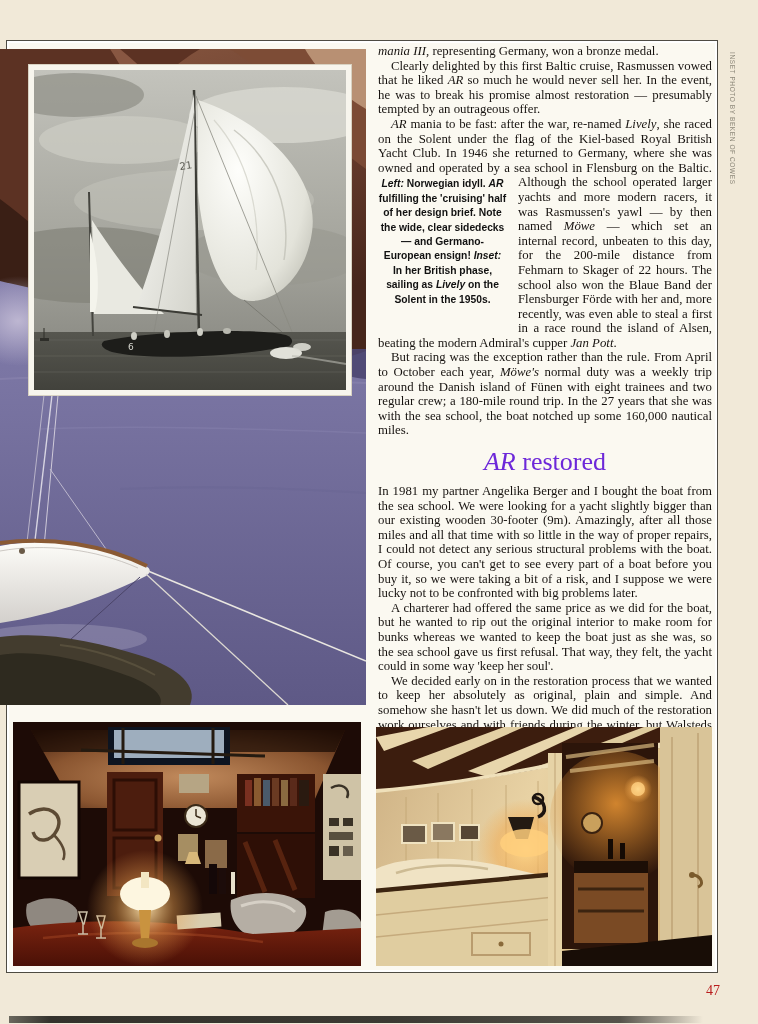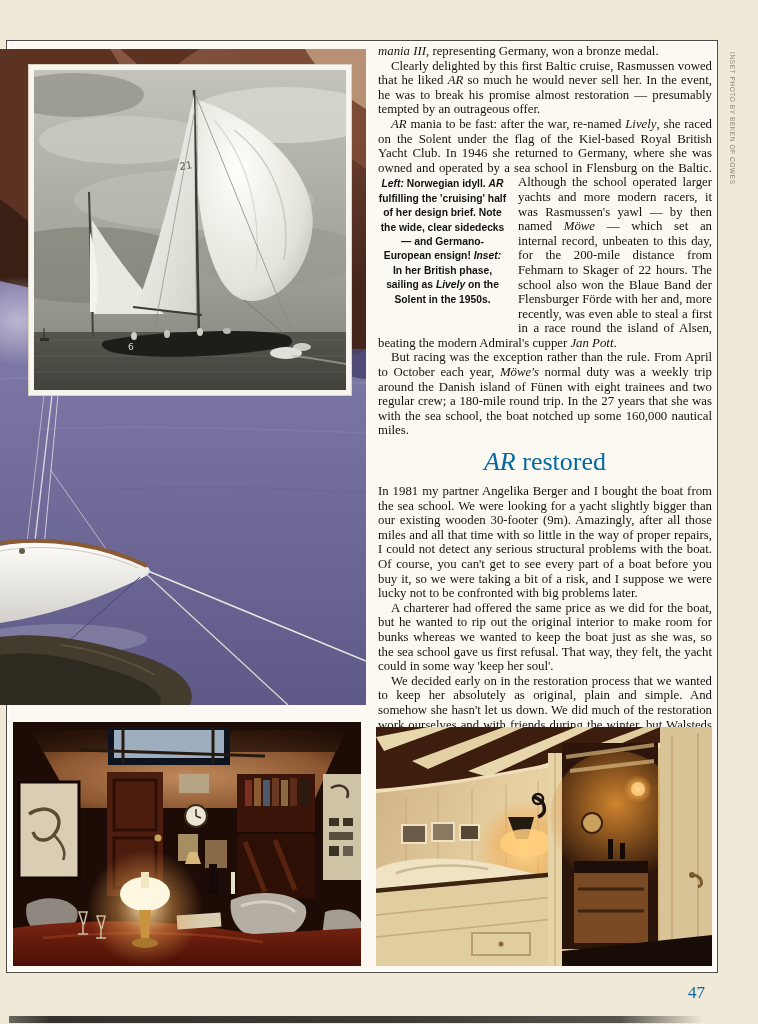--- a/index.html
+++ b/index.html
@@ -12,29 +12,29 @@
           writing-mode:vertical-rl;}
   .bg-photo{position:absolute;left:0;top:49px;width:366px;height:656px;}
   .bw-photo{position:absolute;left:29px;top:65px;width:312px;height:320px;background:#f7f5ed;
             padding:5px;box-shadow:0 0 0 1px #d8d2c2;}
   .column{position:absolute;left:378px;top:44px;width:334px;color:#171310;
           font-size:12.8px;line-height:14.6px;text-align:justify;}
   .column p{margin:0;text-indent:13px;}
   .column p.noindent{text-indent:0;}
   .column p.justlast{text-align-last:justify;}
   h2.restored{margin:9px 0 7px 0;text-align:center;text-align-last:center;font-weight:normal;
-              font-size:26px;line-height:30px;text-indent:0;color:#0369a1;}
+              font-size:26px;line-height:30px;text-indent:0;color:#6d28d9;}
   .caption{float:left;width:129px;margin:2px 11px 28px 0;
            font-family:"Liberation Sans",sans-serif;font-weight:bold;font-size:10.3px;
            line-height:14.4px;color:#111;text-align:center;text-indent:0;}
   .photo{position:absolute;overflow:hidden;}
   .photo-bl{left:13px;top:722px;width:348px;height:244px;}
   .photo-br{left:376px;top:727px;width:336px;height:239px;}
-  .pageno{position:absolute;left:688px;top:983px;width:32px;text-align:left;
-          font-size:17px;color:#0369a1;}
+  .pageno{position:absolute;left:688px;top:983px;width:32px;text-align:right;
+          font-size:14px;color:#b91c1c;}
   .bottom-strip{position:absolute;left:9px;top:1016px;width:694px;height:7px;
     background:linear-gradient(to right,#6b685e 0%,#34322c 6%,#3c3a33 55%,#55524a 88%,rgba(85,82,74,0) 100%);}
   svg{display:block;}
 </style>
 </head>
 <body>
 
 <div class="page">
 
   <div class="frame"></div>

